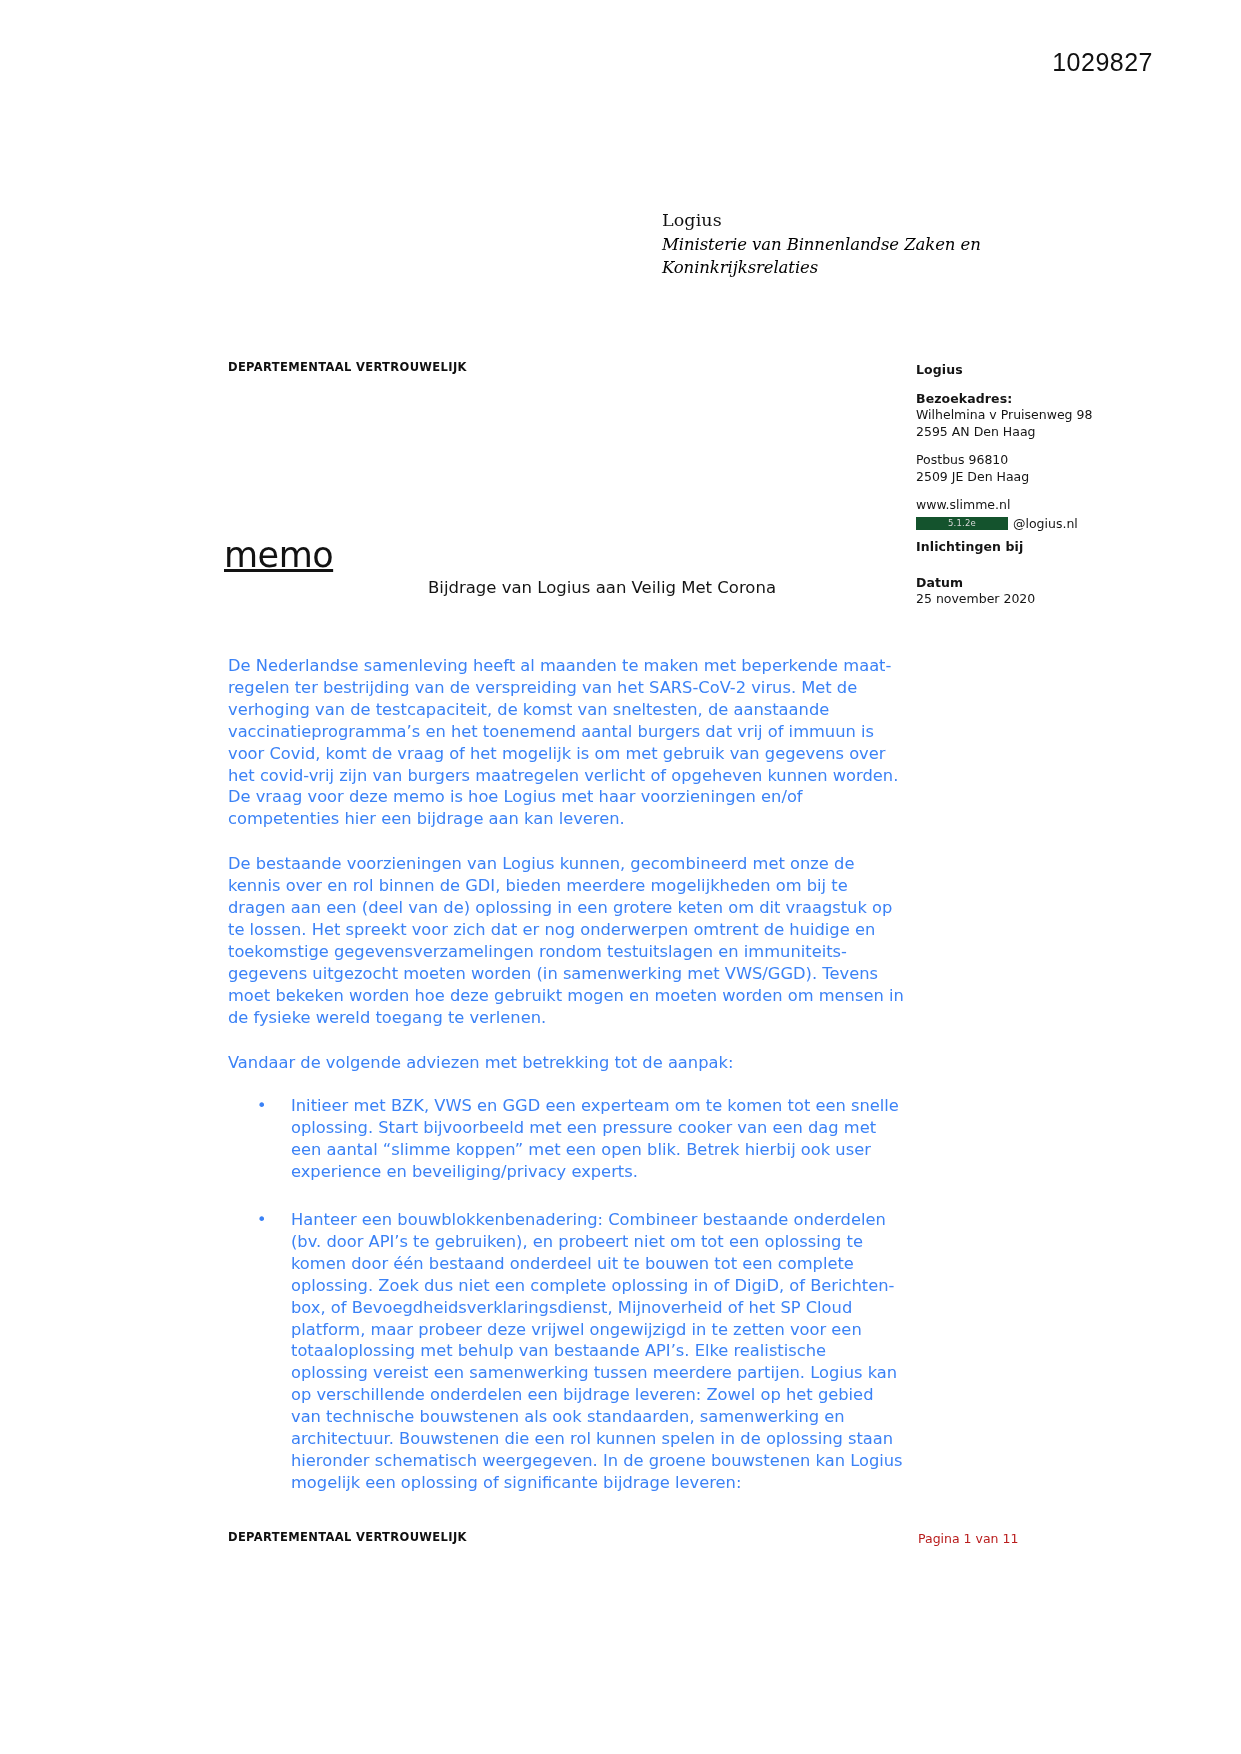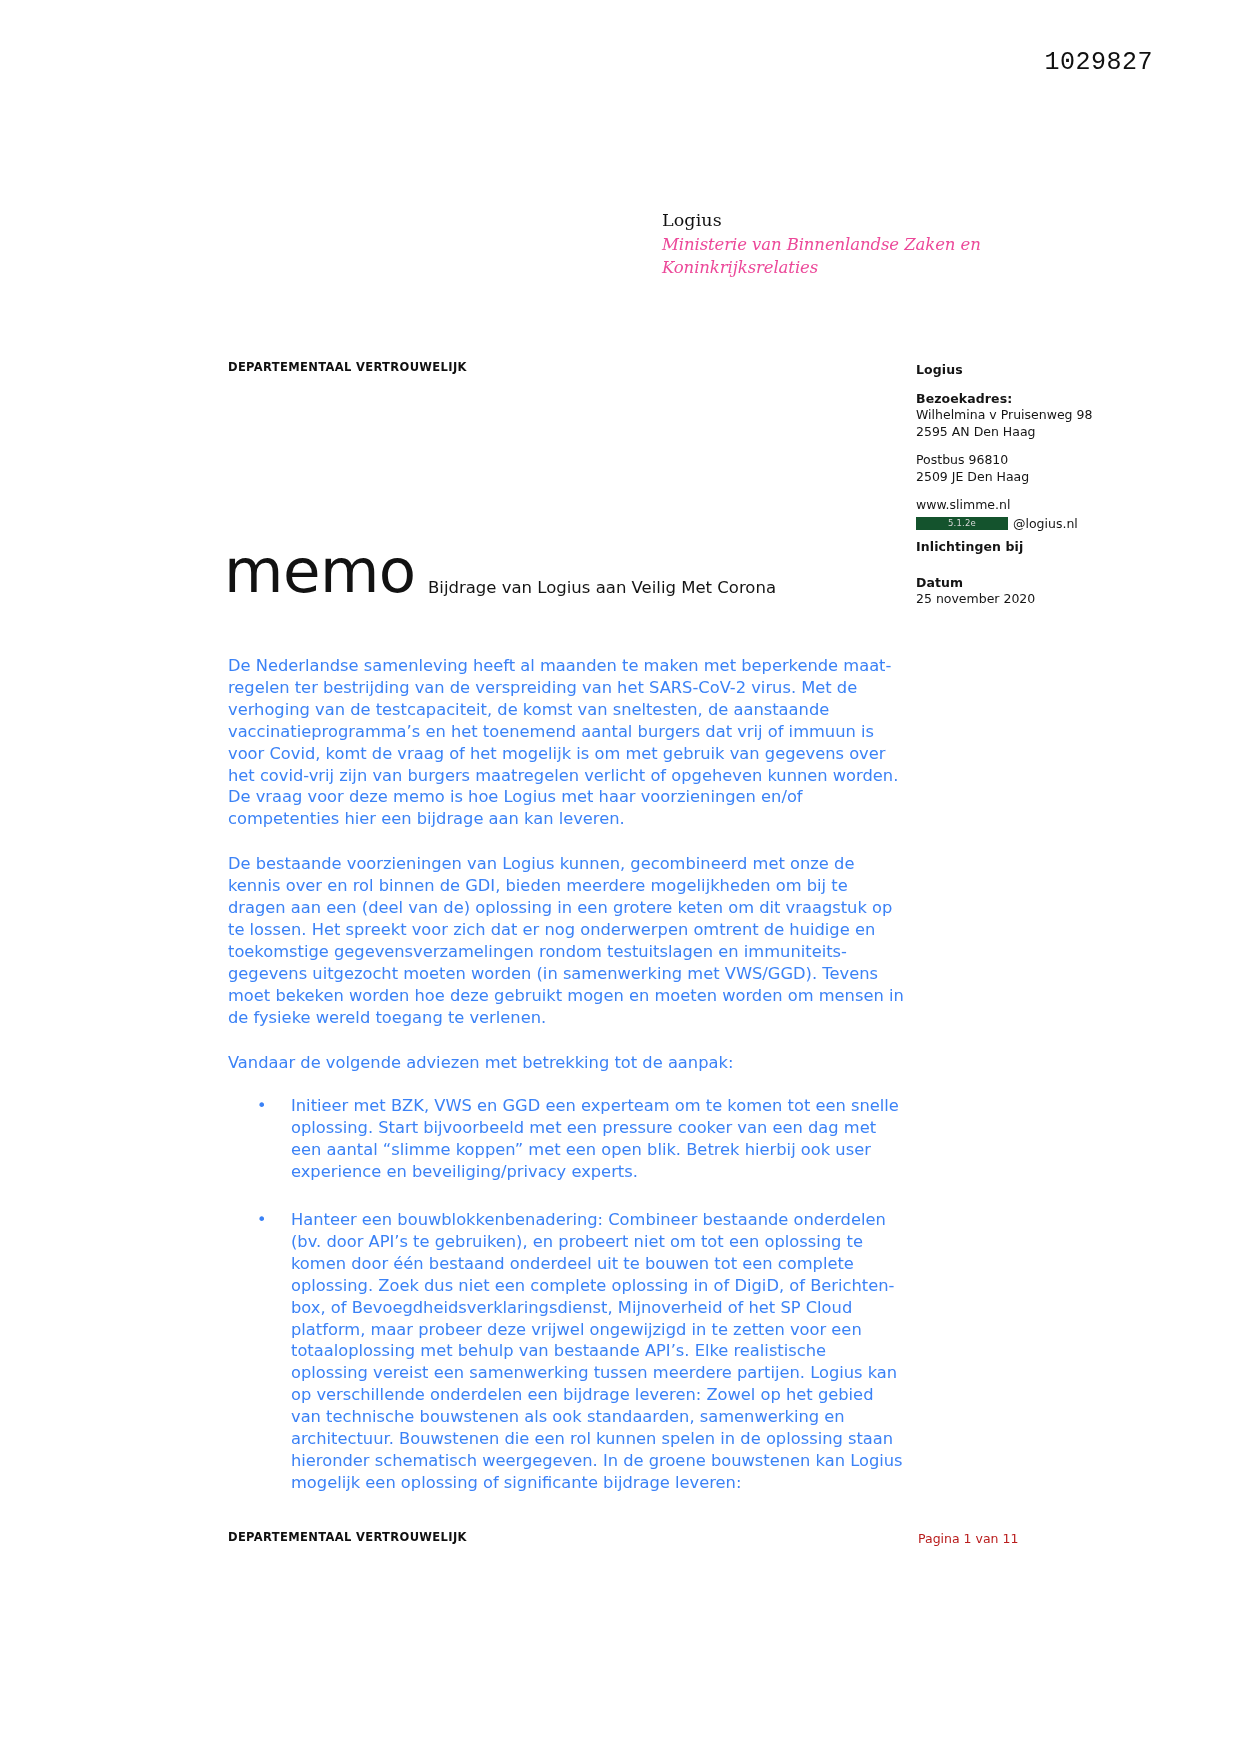--- a/index.html
+++ b/index.html
@@ -22,21 +22,21 @@
     width: 1241px;
     height: 1754px;
     background: #ffffff;
   }
 
   
   .scan-id {
     position: absolute;
     right: 88px;
     top: 48px;
-    font-family: Liberation Mono, monospace;
+    font-family: Liberation Sans, sans-serif;
     font-size: 25px;
     letter-spacing: 0.5px;
     color: #101010;
   }
 
   
   .letterhead {
     position: absolute;
     left: 662px;
     top: 208px;
@@ -45,21 +45,21 @@
   .letterhead .lh-name {
     font-family: "DejaVu Serif", serif;
     font-size: 17.5px;
     color: #111;
     letter-spacing: 0.1px;
   }
   .letterhead .lh-sub {
     font-family: "DejaVu Serif", serif;
     font-style: italic;
     font-size: 16.5px;
-    color: #ec4899;
+    color: #000000;
     letter-spacing: -0.1px;
     white-space: nowrap;
   }
 
   
   .classification-top {
     position: absolute;
     left: 228px;
     top: 360px;
     font-family: "DejaVu Sans", sans-serif;
@@ -108,25 +108,26 @@
     font-size: 12.5px;
     color: #141414;
     margin-left: 5px;
   }
 
   
   .memo-title {
     position: absolute;
     left: 224px;
     top: 535px;
-    font-size: 61px;
+    font-size: 35px;
     font-weight: normal;
     letter-spacing: -0.5px;
     color: #121212;
     font-family: "DejaVu Sans", sans-serif;
+    text-decoration: underline;
   }
   .memo-subtitle {
     position: absolute;
     left: 428px;
     top: 578px;
     font-size: 16.5px;
     color: #141414;
     white-space: nowrap;
   }
 

